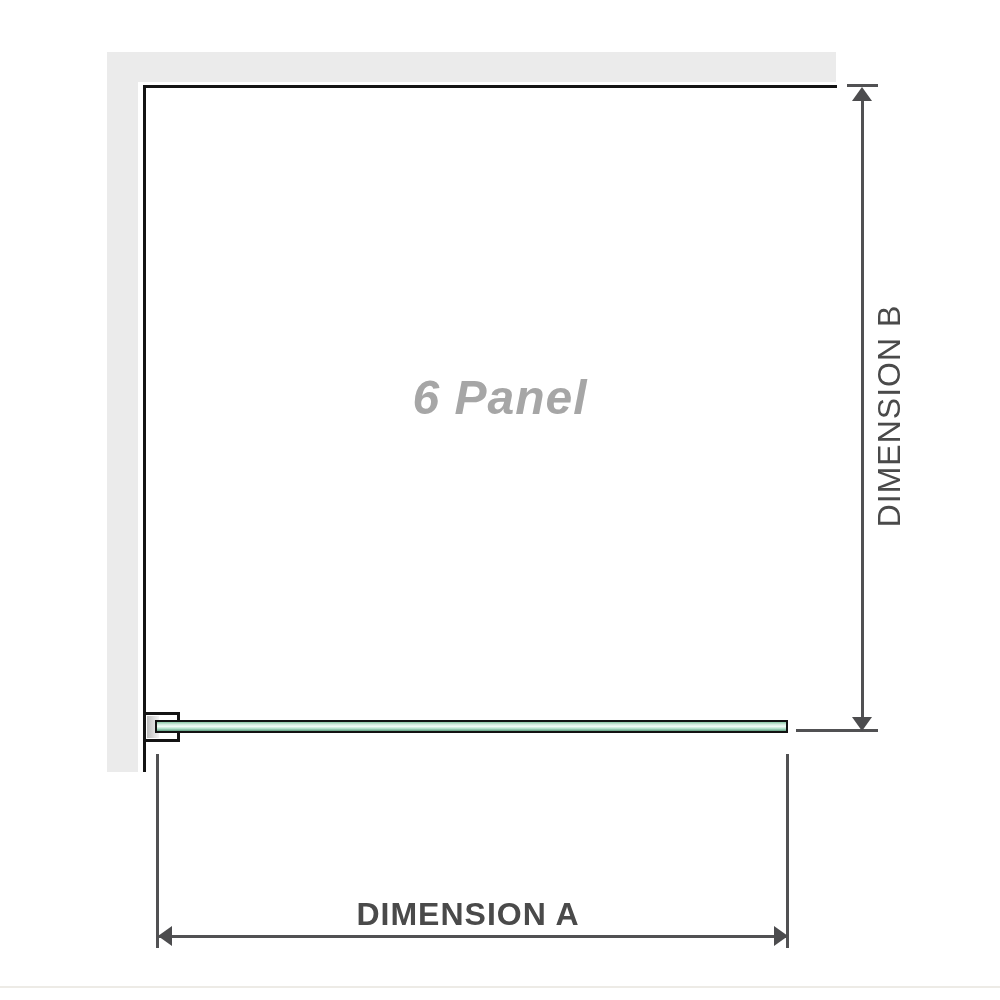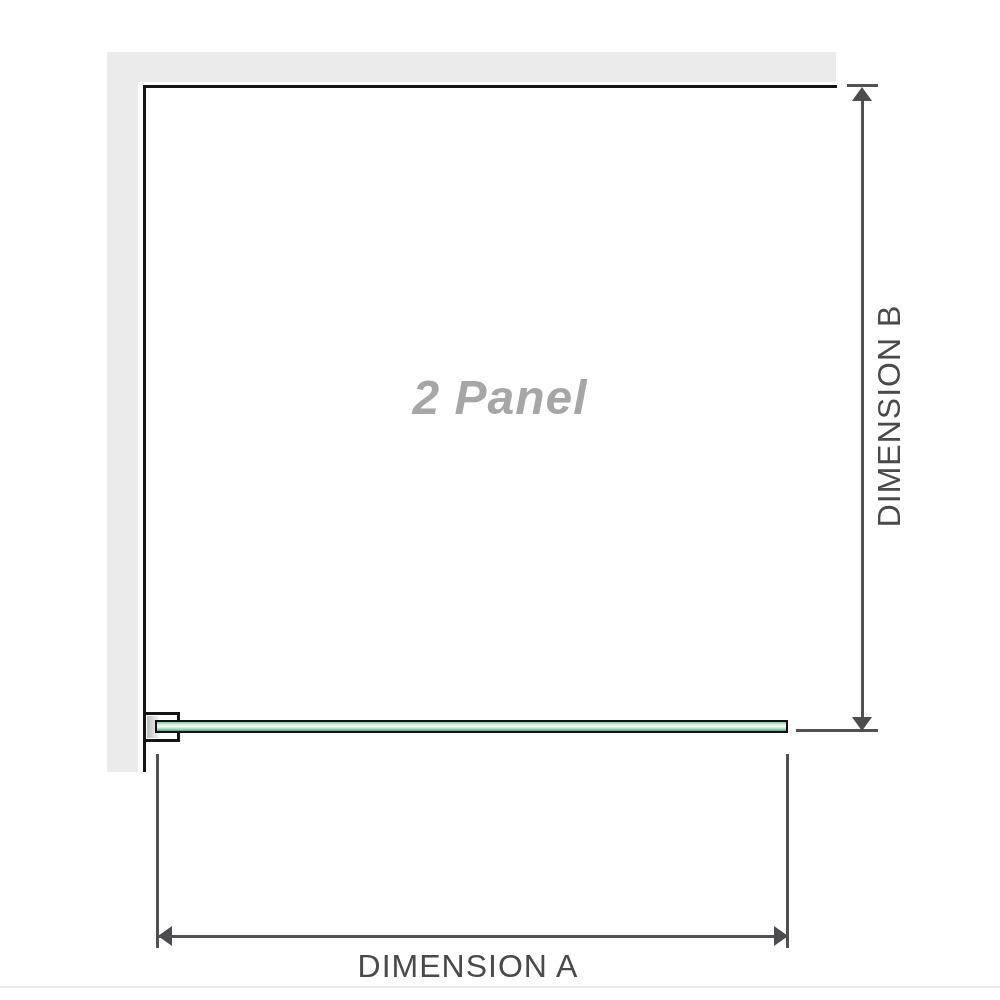--- a/index.html
+++ b/index.html
@@ -78,41 +78,41 @@
     left: 774px; top: 926px;
     border-top: 10px solid transparent; border-bottom: 10px solid transparent;
     border-left: 14px solid #4c4c4e;
   }
 
   
   .dim-label {
     color: #4a4a4a; font-size: 32px; font-weight: 300;
     letter-spacing: 1px; text-align: center; white-space: nowrap;
   }
-  .dima-label { left: 318px; top: 948px; width: 300px; height: 36px; line-height: 36px; }
+  .dima-label { left: 318px; top: 896px; width: 300px; height: 36px; line-height: 36px; font-weight: bold; }
   .dimb-label {
     left: 739px; top: 398px; width: 300px; height: 36px; line-height: 36px;
     transform: rotate(-90deg);
   }
 
   
   .page-rule { left: 0; top: 986px; width: 1000px; height: 2px; background: #edebe6; }
 </style>
 </head>
 <body>
 
 <div class="canvas">
 
   <div class="abs wall wall-left"></div>
   <div class="abs wall wall-top"></div>
 
   <div class="abs panel-border panel-border-top"></div>
   <div class="abs panel-border panel-border-left"></div>
 
-  <div class="abs panel-label">2 Panel</div>
+  <div class="abs panel-label">6 Panel</div>
 
   <div class="abs bracket">
     <div class="bracket-pad"></div>
   </div>
 
   <div class="abs glass"></div>
 
   <div>
     <div class="abs dim dimb-tick-top"></div>
     <div class="abs dim dimb-tick-bottom"></div>

